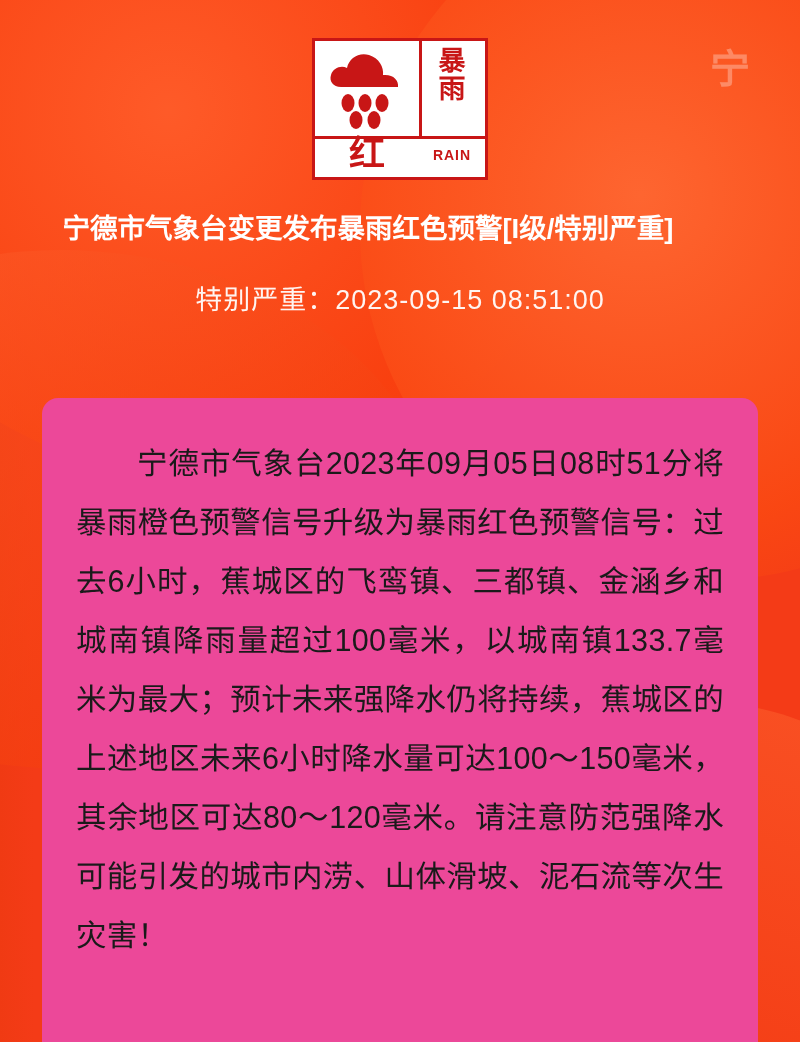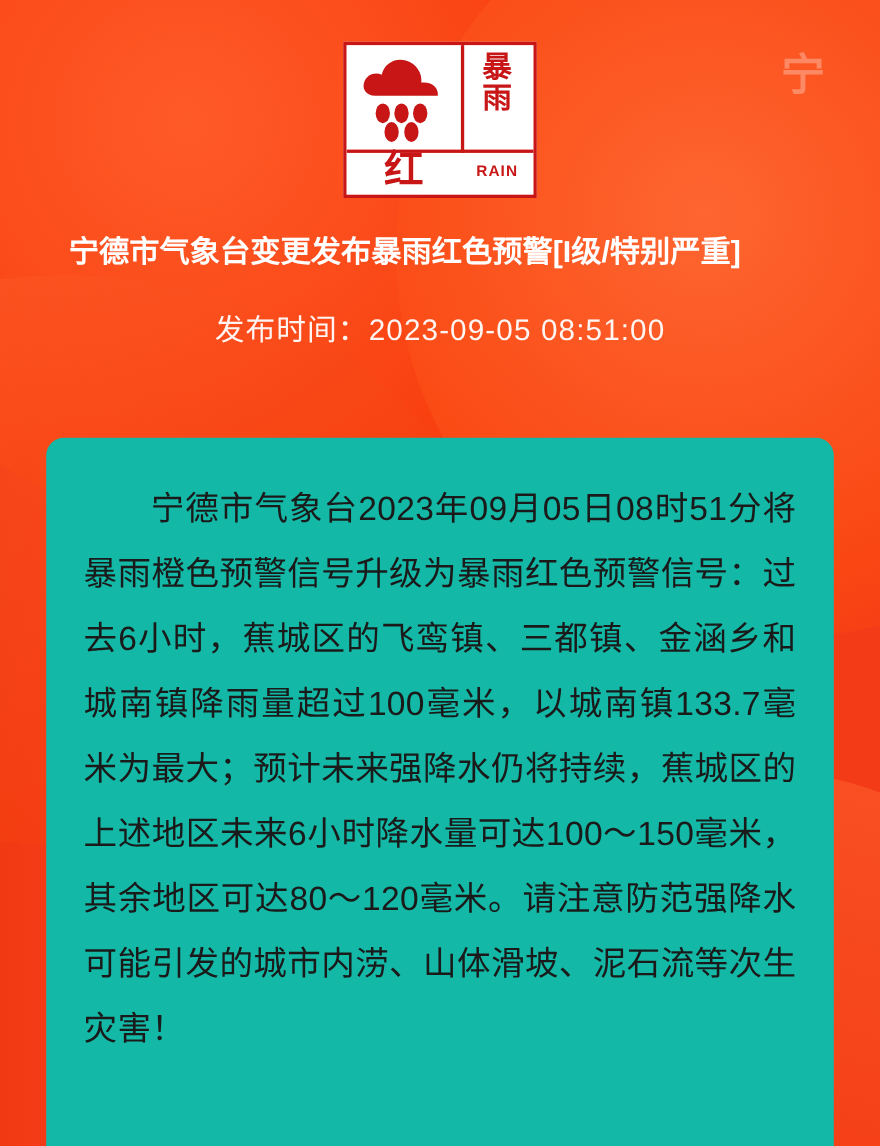--- a/index.html
+++ b/index.html
@@ -190,21 +190,21 @@
   }
   .issue-time .label { letter-spacing: 1px; }
   .issue-time .value { letter-spacing: 1px; }
 
   .card {
     position: absolute;
     left: 42px;
     top: 398px;
     width: 716px;
     min-height: 644px;
-    background: #14b8a6;
+    background: #ec4899;
     border-radius: 16px 16px 0 0;
     box-sizing: border-box;
     padding: 36px 34px 24px 34px;
   }
   .card-body {
     color: #1a1a1a;
     font-size: 30.5px;
     line-height: 59px;
     text-align: justify;
     text-indent: 2em;
@@ -243,20 +243,20 @@
       <div class="badge-red-char">红</div>
       <div class="badge-en">RAIN STORM</div>
       <div class="badge-divider-v"></div>
       <div class="badge-divider-h"></div>
     </div>
   </div>
 
   <div class="headline">宁德市气象台变更发布暴雨红色预警[I级/特别严重]</div>
 
   <div class="issue-time">
-    <span class="label">发布时间：</span><span class="value">2023-09-05 08:51:00</span>
+    <span class="label">特别严重：</span><span class="value">2023-09-15 08:51:00</span>
   </div>
 
   <div class="card">
     <div class="card-body">宁德市气象台2023年09月05日08时51分将暴雨橙色预警信号升级为暴雨红色预警信号：过去6小时，蕉城区的飞鸾镇、三都镇、金涵乡和城南镇降雨量超过100毫米，以城南镇133.7毫米为最大；预计未来强降水仍将持续，蕉城区的上述地区未来6小时降水量可达100～150毫米，其余地区可达80～120毫米。请注意防范强降水可能引发的城市内涝、山体滑坡、泥石流等次生灾害！</div>
   </div>
 
 </div>
 
 </body></html>

